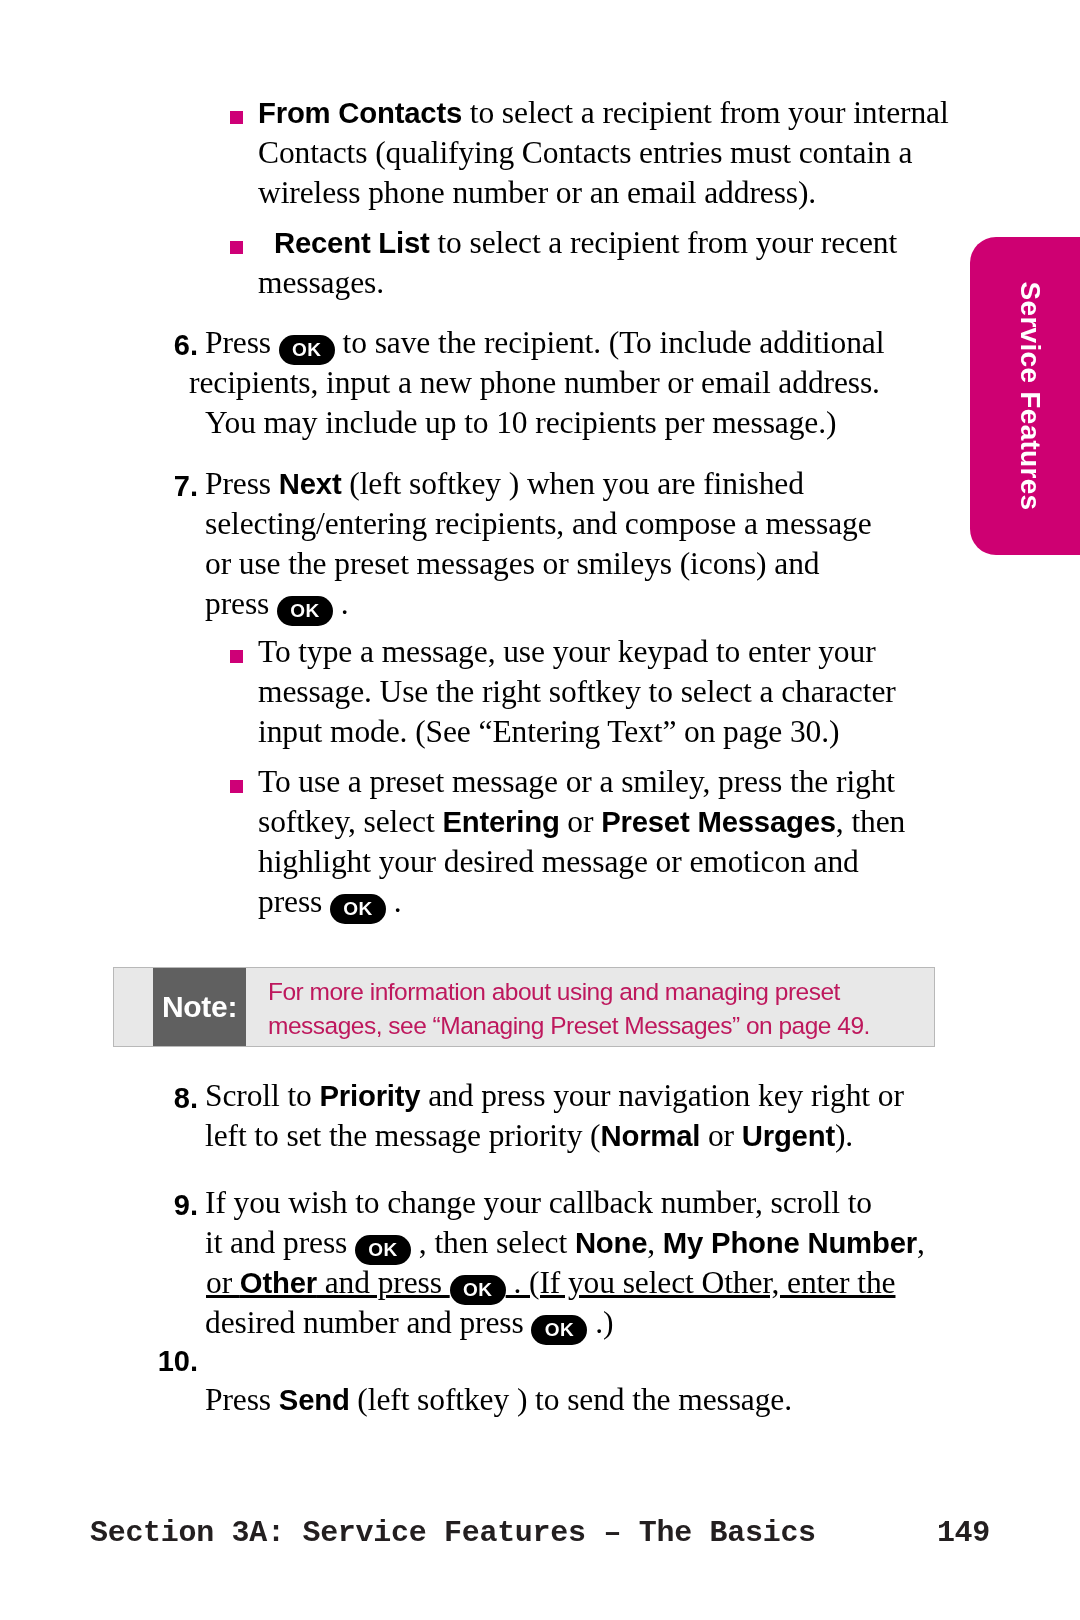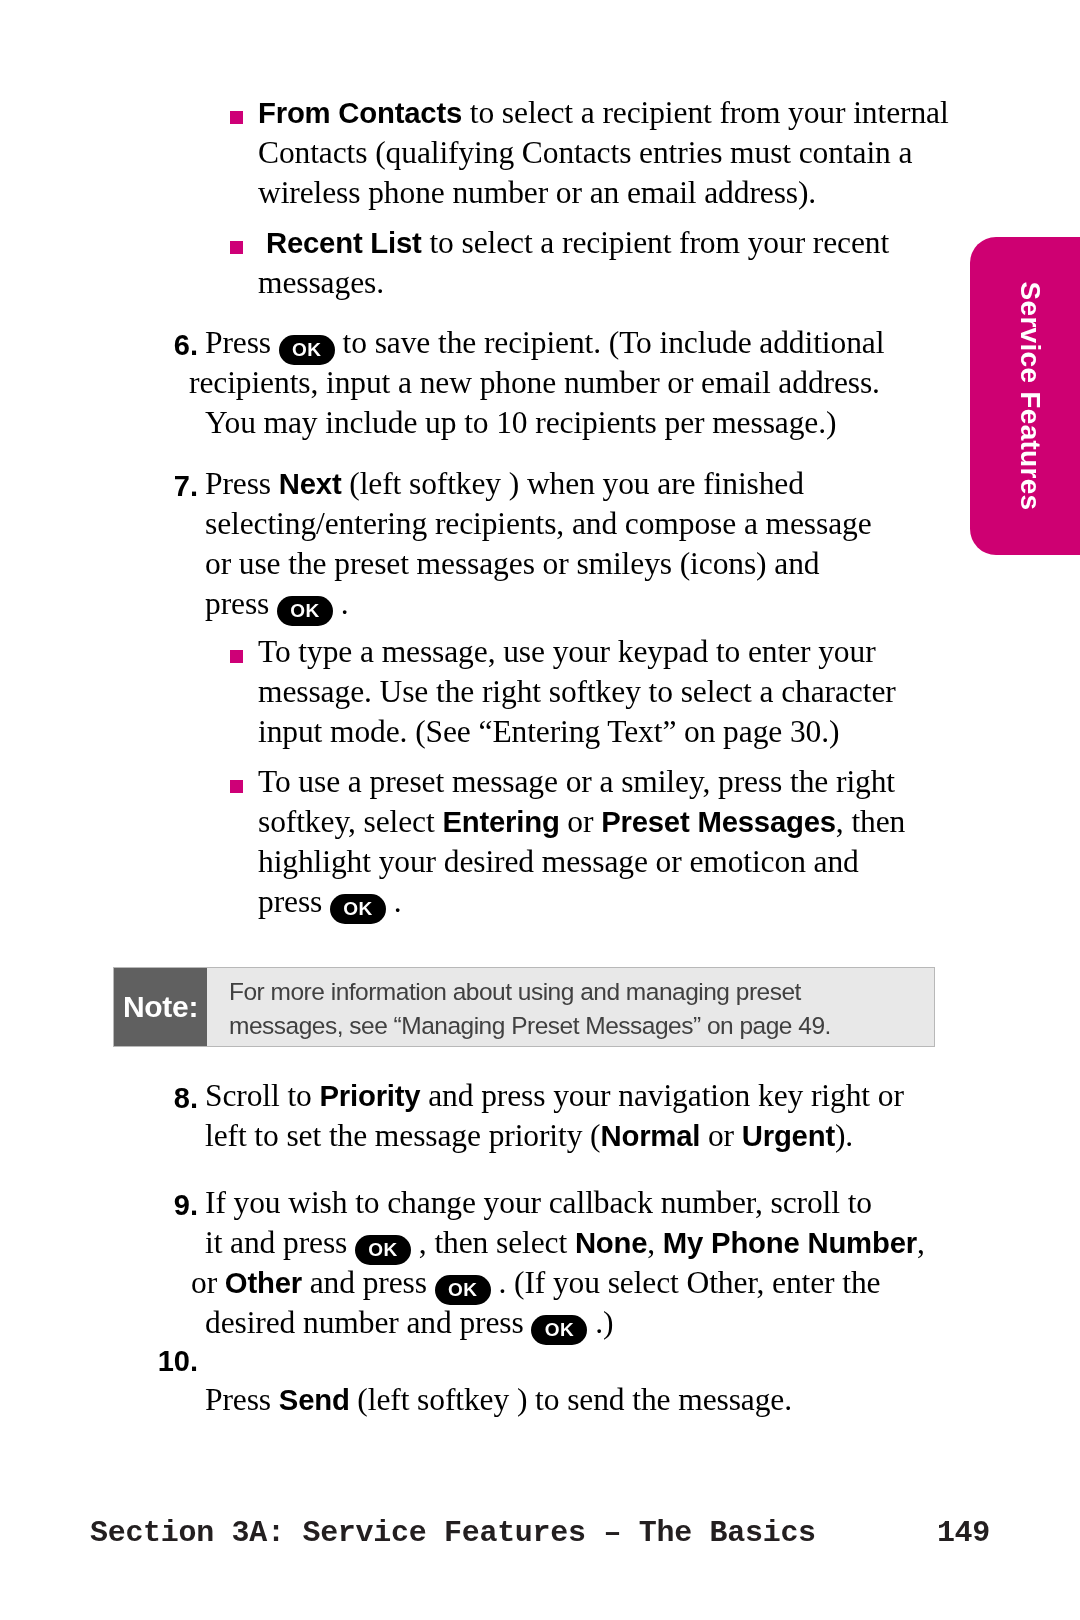--- a/index.html
+++ b/index.html
@@ -105,41 +105,42 @@
     position: absolute;
     left: 113px;
     top: 967px;
     width: 822px;
     height: 80px;
     background: #E8E8E8;
     border: 1px solid #B8B8B8;
     box-sizing: border-box;
     display: flex;
     align-items: stretch;
+    padding-left: 39px;
   }
   .note-label {
     background: #606060;
     color: #ffffff;
     width: 93px;
     flex: 0 0 93px;
     font-family: "Liberation Sans", sans-serif;
     font-weight: bold;
     font-size: 30px;
     display: flex;
     align-items: center;
     justify-content: center;
     letter-spacing: -0.3px;
   }
   .note-text {
     flex: 1 1 auto;
     padding: 7px 12px 0 22px;
     font-family: "Liberation Sans", sans-serif;
     font-size: 24.5px;
     line-height: 34px;
-    color: #404040;
+    color: #be185d;
     letter-spacing: -0.5px;
   }
   .note-text div { white-space: nowrap; }
 
   
   .footer {
     position: absolute;
     left: 90px;
     top: 1516px;
     width: 900px;
@@ -171,21 +172,21 @@
   </div>
 
   <div class="content">
 
     <div id="top-bullets">
         <span class="bullet-sq" style="left: 230px; top: 111px; background: rgb(206, 0, 119);"></span>
         <div class="ln" style="left: 258px; top: 95px;"><b>From Contacts</b> to select a recipient from your internal</div>
         <div class="ln" style="left: 258px; top: 135px;">Contacts (qualifying Contacts entries must contain a</div>
         <div class="ln" style="left: 258px; top: 175px;">wireless phone number or an email address).</div>
         <span class="bullet-sq" style="left: 230px; top: 241px; background: rgb(206, 0, 119);"></span>
-        <div class="ln" style="left: 266px; top: 225px;"><b>Recent List</b> to select a recipient from your recent</div>
+        <div class="ln" style="left: 274px; top: 225px;"><b>Recent List</b> to select a recipient from your recent</div>
         <div class="ln" style="left: 258px; top: 265px;">messages.</div>
       </div>
 
     <div id="steps">
         <div class="step-num" style="left: 150px; top: 329px; width: 48px;">6.</div>
         <div class="ln" style="left: 205px; top: 325px;">Press <span class="okkey">OK</span> to save the recipient. (To include additional</div>
         <div class="ln" style="left: 189px; top: 365px;">recipients, input a new phone number or email address.</div>
         <div class="ln" style="left: 205px; top: 405px;">You may include up to 10 recipients per message.)</div>
         <div class="step-num" style="left: 150px; top: 470px; width: 48px;">7.</div>
         <div class="ln" style="left: 205px; top: 466px;">Press <b>Next</b> (left softkey ) when you are finished</div>
@@ -200,21 +201,21 @@
         <div class="ln" style="left: 258px; top: 764px;">To use a preset  message or a smiley, press the right</div>
         <div class="ln" style="left: 258px; top: 804px;">softkey, select <b>Entering</b> or <b>Preset Messages</b>, then</div>
         <div class="ln" style="left: 258px; top: 844px;">highlight your desired message or emoticon and</div>
         <div class="ln" style="left: 258px; top: 884px;">press <span class="okkey">OK</span> .</div>
         <div class="step-num" style="left: 150px; top: 1082px; width: 48px;">8.</div>
         <div class="ln" style="left: 205px; top: 1078px;">Scroll to <b>Priority</b> and press your navigation key right or</div>
         <div class="ln" style="left: 205px; top: 1118px;">left to set the message priority (<b>Normal</b> or <b>Urgent</b>).</div>
         <div class="step-num" style="left: 150px; top: 1189px; width: 48px;">9.</div>
         <div class="ln" style="left: 205px; top: 1185px;">If you wish to change your callback number, scroll to</div>
         <div class="ln" style="left: 205px; top: 1225px;">it and press <span class="okkey">OK</span> , then select <b>None</b>, <b>My Phone Number</b>,</div>
-        <div class="ln" style="left: 191px; top: 1265px;">or <b>Other</b> and press <span class="okkey">OK</span> . (If you select Other, enter the</div>
+        <div class="ln" style="left: 206px; top: 1265px; text-decoration: underline;">or <b>Other</b> and press <span class="okkey">OK</span> . (If you select Other, enter the</div>
         <div class="ln" style="left: 205px; top: 1305px;">desired number and press <span class="okkey">OK</span> .)</div>
         <div class="step-num" style="left: 150px; top: 1345px; width: 48px;">10.</div>
         <div class="ln" style="left: 205px; top: 1382px;">Press <b>Send</b> (left softkey ) to send the message.</div>
       </div>
 
   </div>
 
   <div class="note-box">
     <div class="note-label">Note:</div>
     <div class="note-text" id="note-text">

